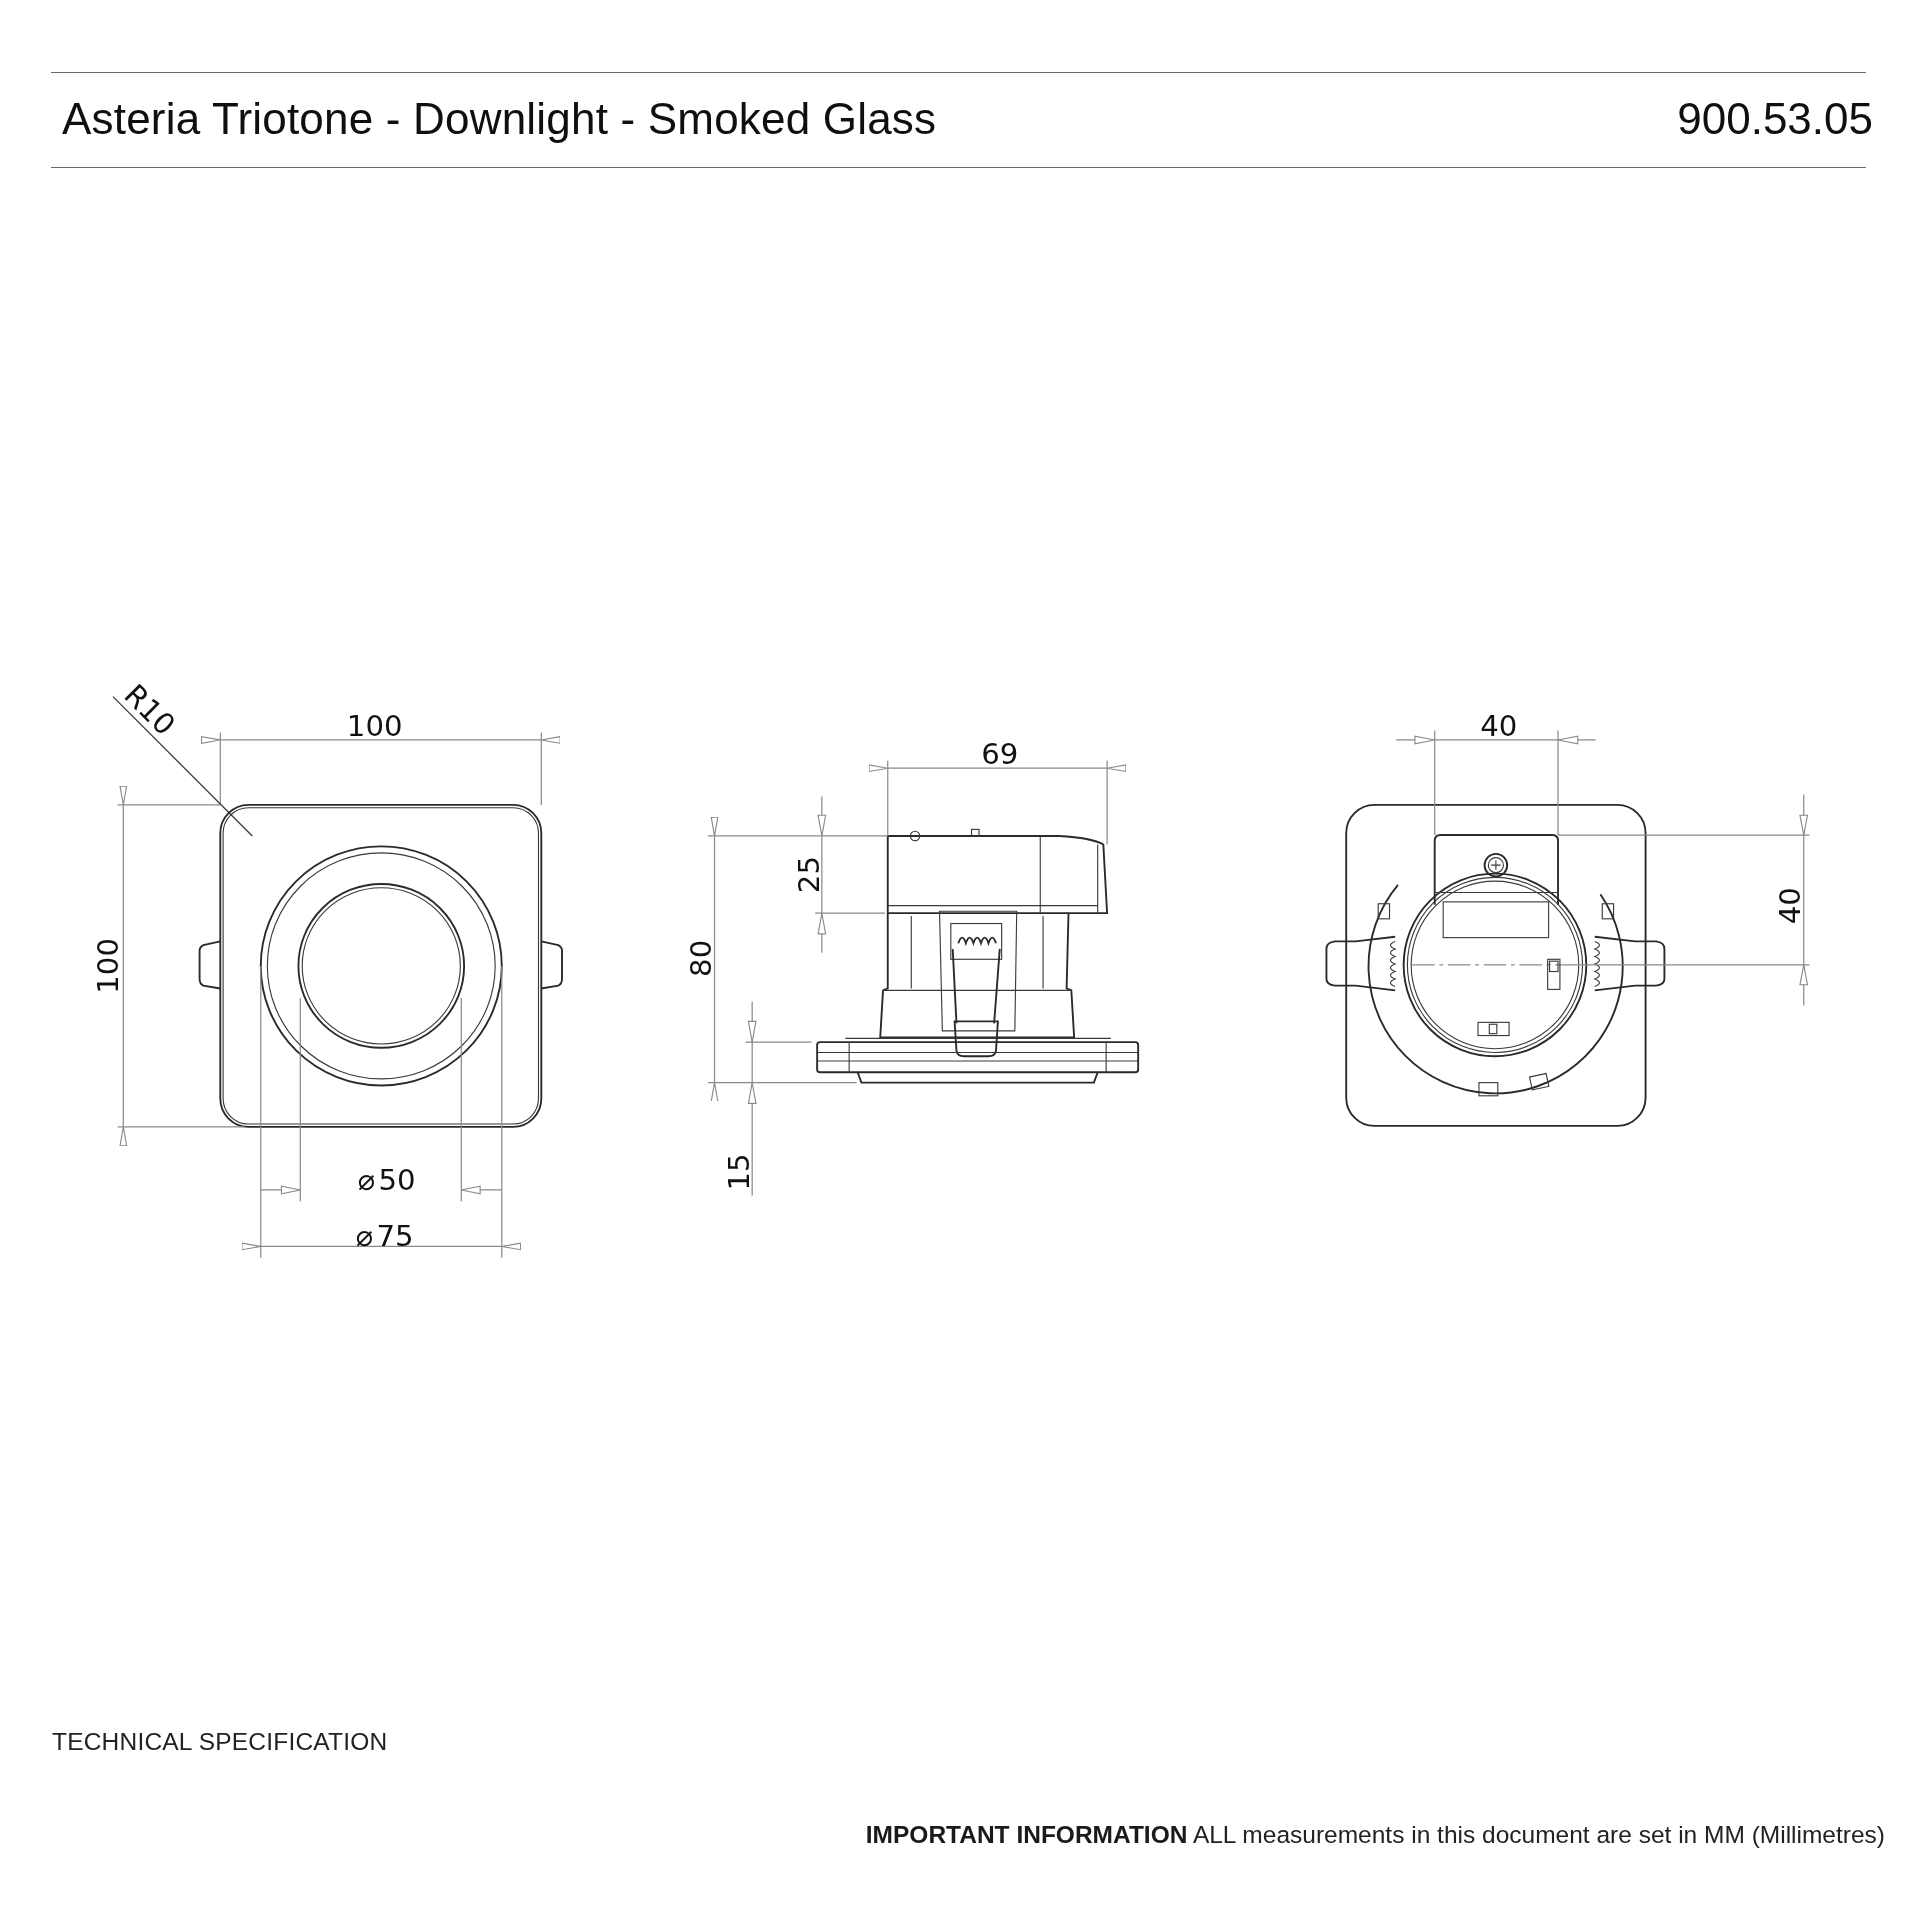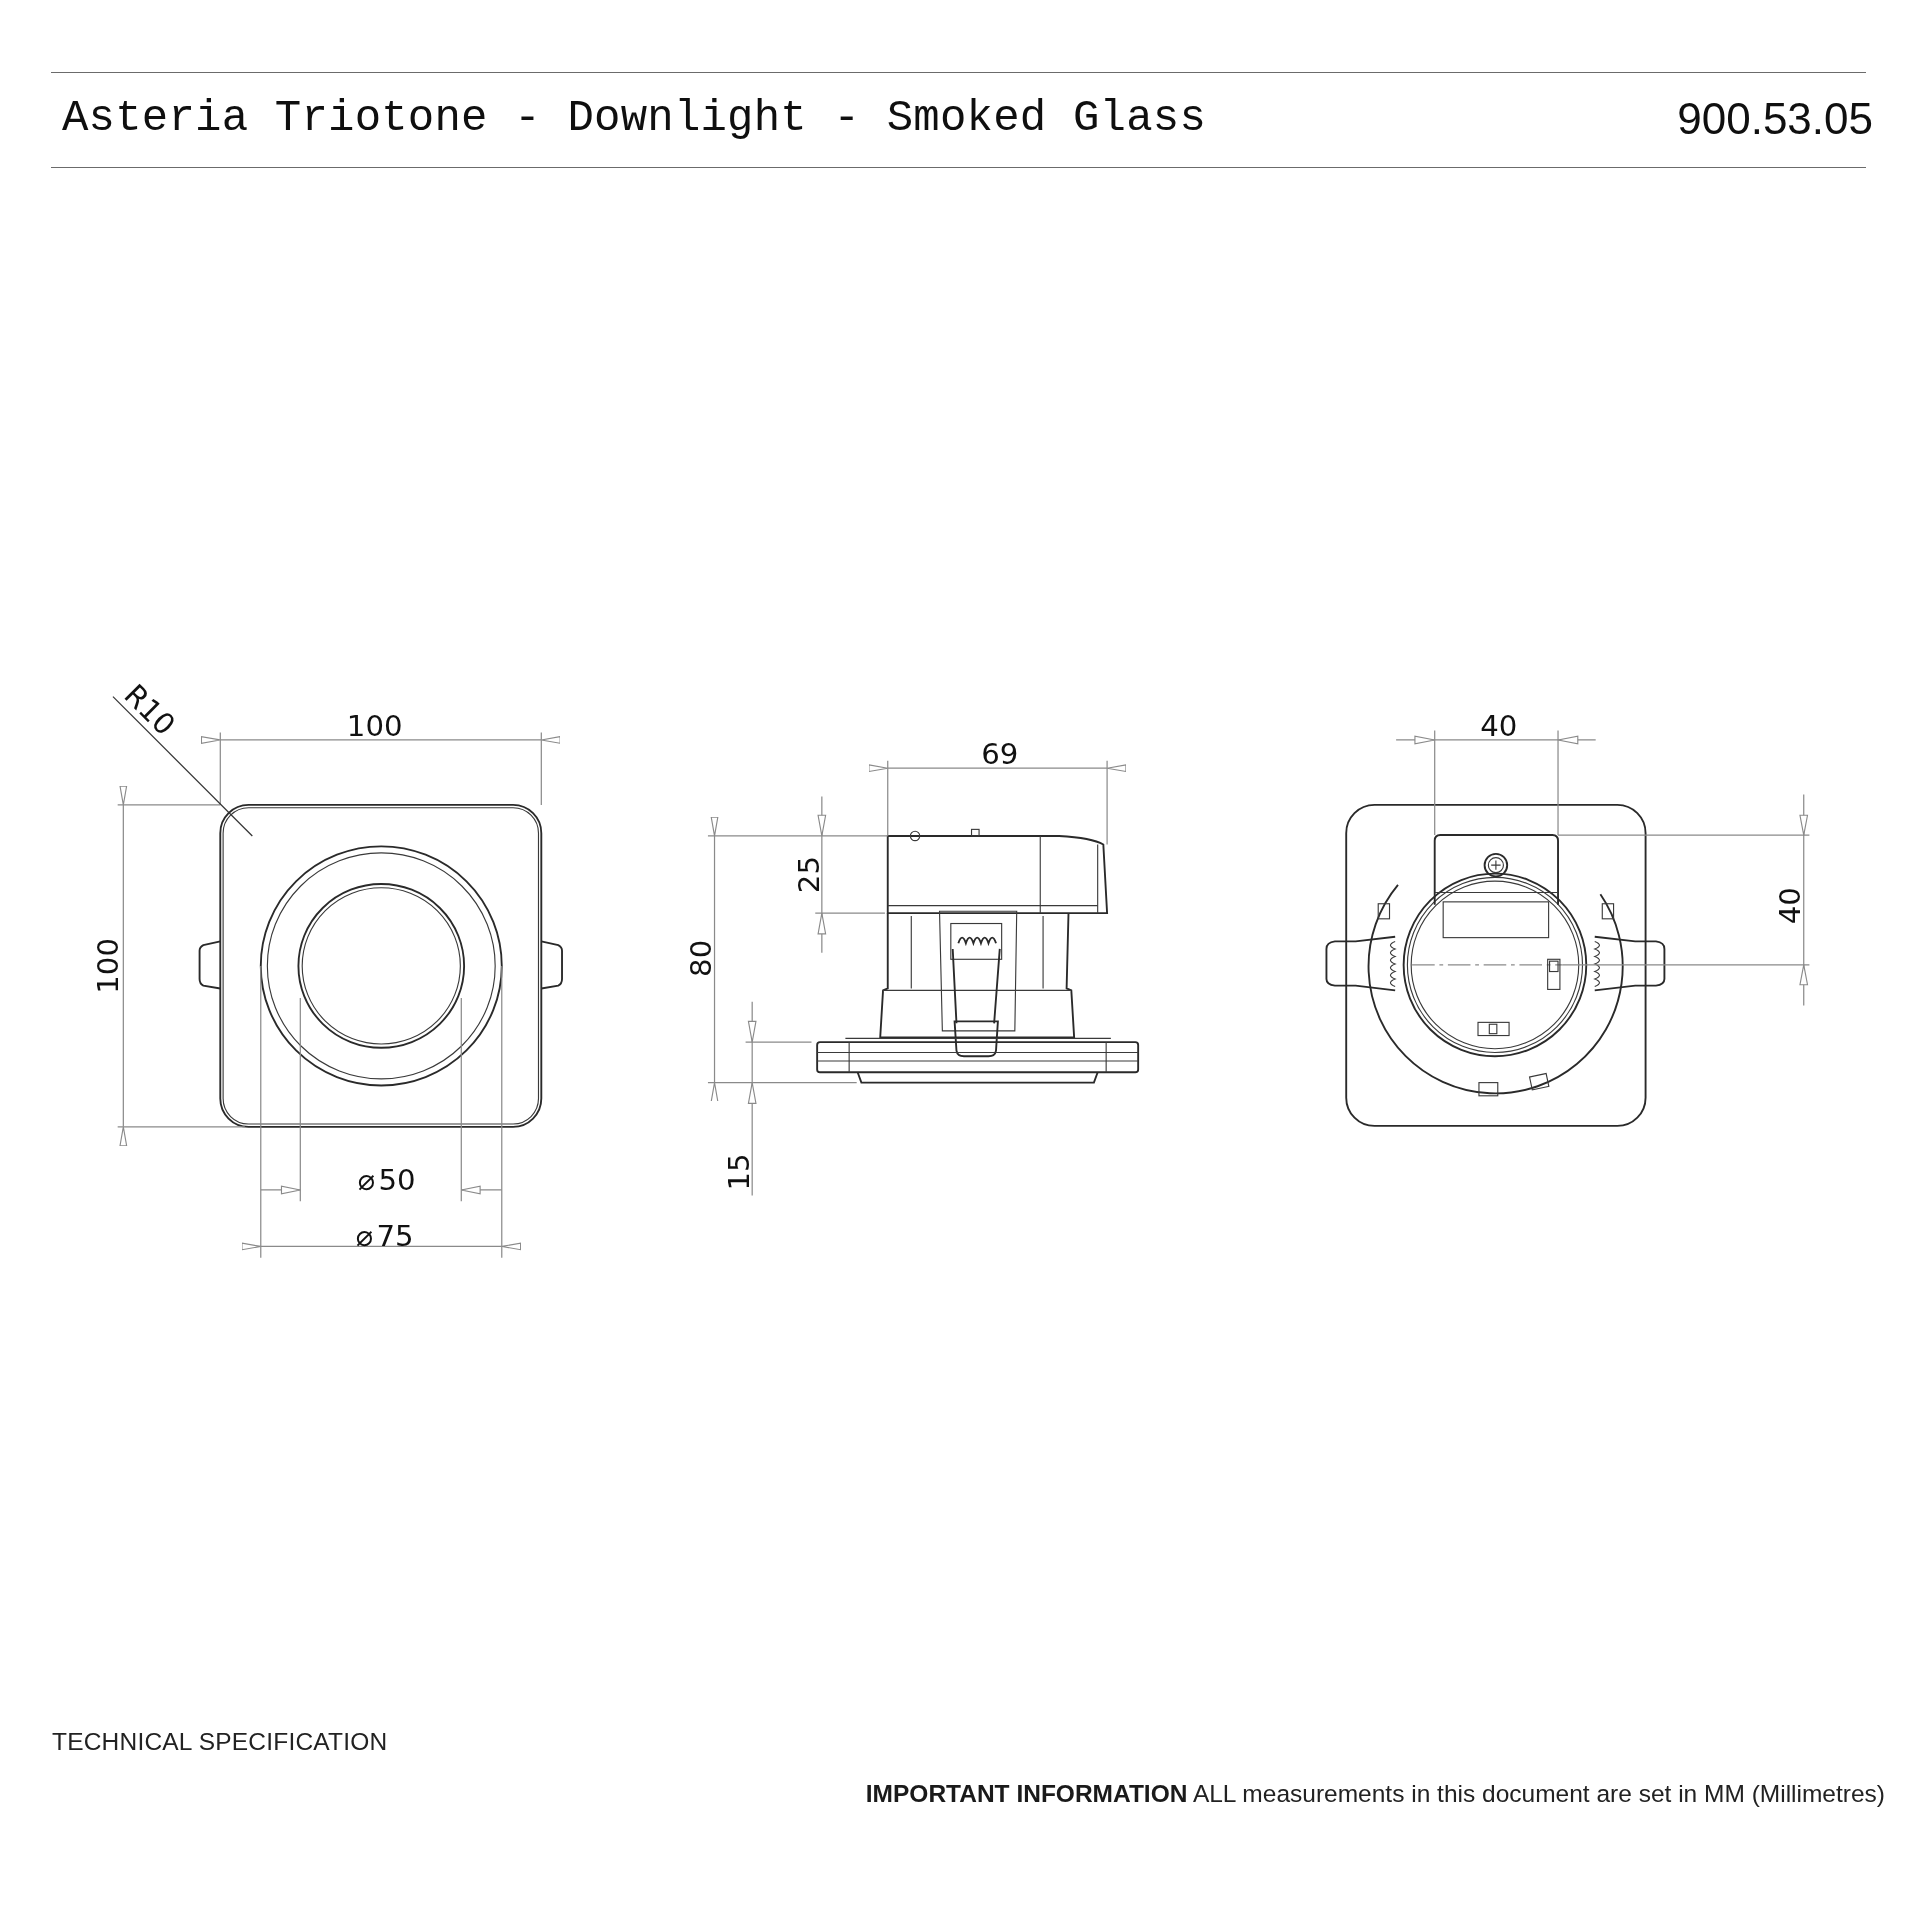--- a/index.html
+++ b/index.html
@@ -2,26 +2,26 @@
 <html style="font-size:15px"><head>
 <meta charset="utf-8">
 <style>
   html, body { margin: 0; padding: 0; background: #ffffff; }
   body { width: 1928px; height: 1928px; position: relative; overflow: hidden;
          font-family: "Liberation Sans", "DejaVu Sans", sans-serif; color: #111111; }
   .rule { position: absolute; left: 51px; width: 1815px; height: 0; border-top: 1.9px solid #6b6b6b; }
   .rule.top { top: 72px; }
   .rule.bottom { top: 167px; }
   .title { position: absolute; left: 62px; top: 92px; font-size: 44px; line-height: 53px;
-           letter-spacing: 0.2px; color: #0f0f0f; white-space: nowrap; font-family: Liberation Mono, monospace; }
+           letter-spacing: 0.2px; color: #0f0f0f; white-space: nowrap; }
   .code { position: absolute; right: 55px; top: 92px; font-size: 44px; line-height: 53px;
           color: #0f0f0f; white-space: nowrap; text-align: center; }
   .footer-left { position: absolute; left: 52px; top: 1728px; font-size: 24.5px; line-height: 28px;
                  color: #222222; letter-spacing: 0.2px; white-space: nowrap; }
-  .footer-right { position: absolute; right: 43px; top: 1780px; font-size: 24.5px; line-height: 28px;
+  .footer-right { position: absolute; right: 43px; top: 1821px; font-size: 24.5px; line-height: 28px;
                   color: #222222; white-space: nowrap; text-align: center; }
   .footer-right .strong { font-weight: bold; color: #1a1a1a; }
   svg.drawing { position: absolute; left: 0; top: 0; width: 1928px; height: 1928px; }
   .ln { stroke: #2a2a2a; stroke-width: 2; fill: none; }
   .ln-thin { stroke: #3a3a3a; stroke-width: 1.2; fill: none; }
   .dim { stroke: #8a8a8a; stroke-width: 1.3; fill: none; }
   .arrow { stroke: #8a8a8a; stroke-width: 1.2; fill: #ffffff; }
   .dimtxt { font-family: "DejaVu Sans", sans-serif; font-size: 31px; fill: #111111; }
 </style>
 </head>

